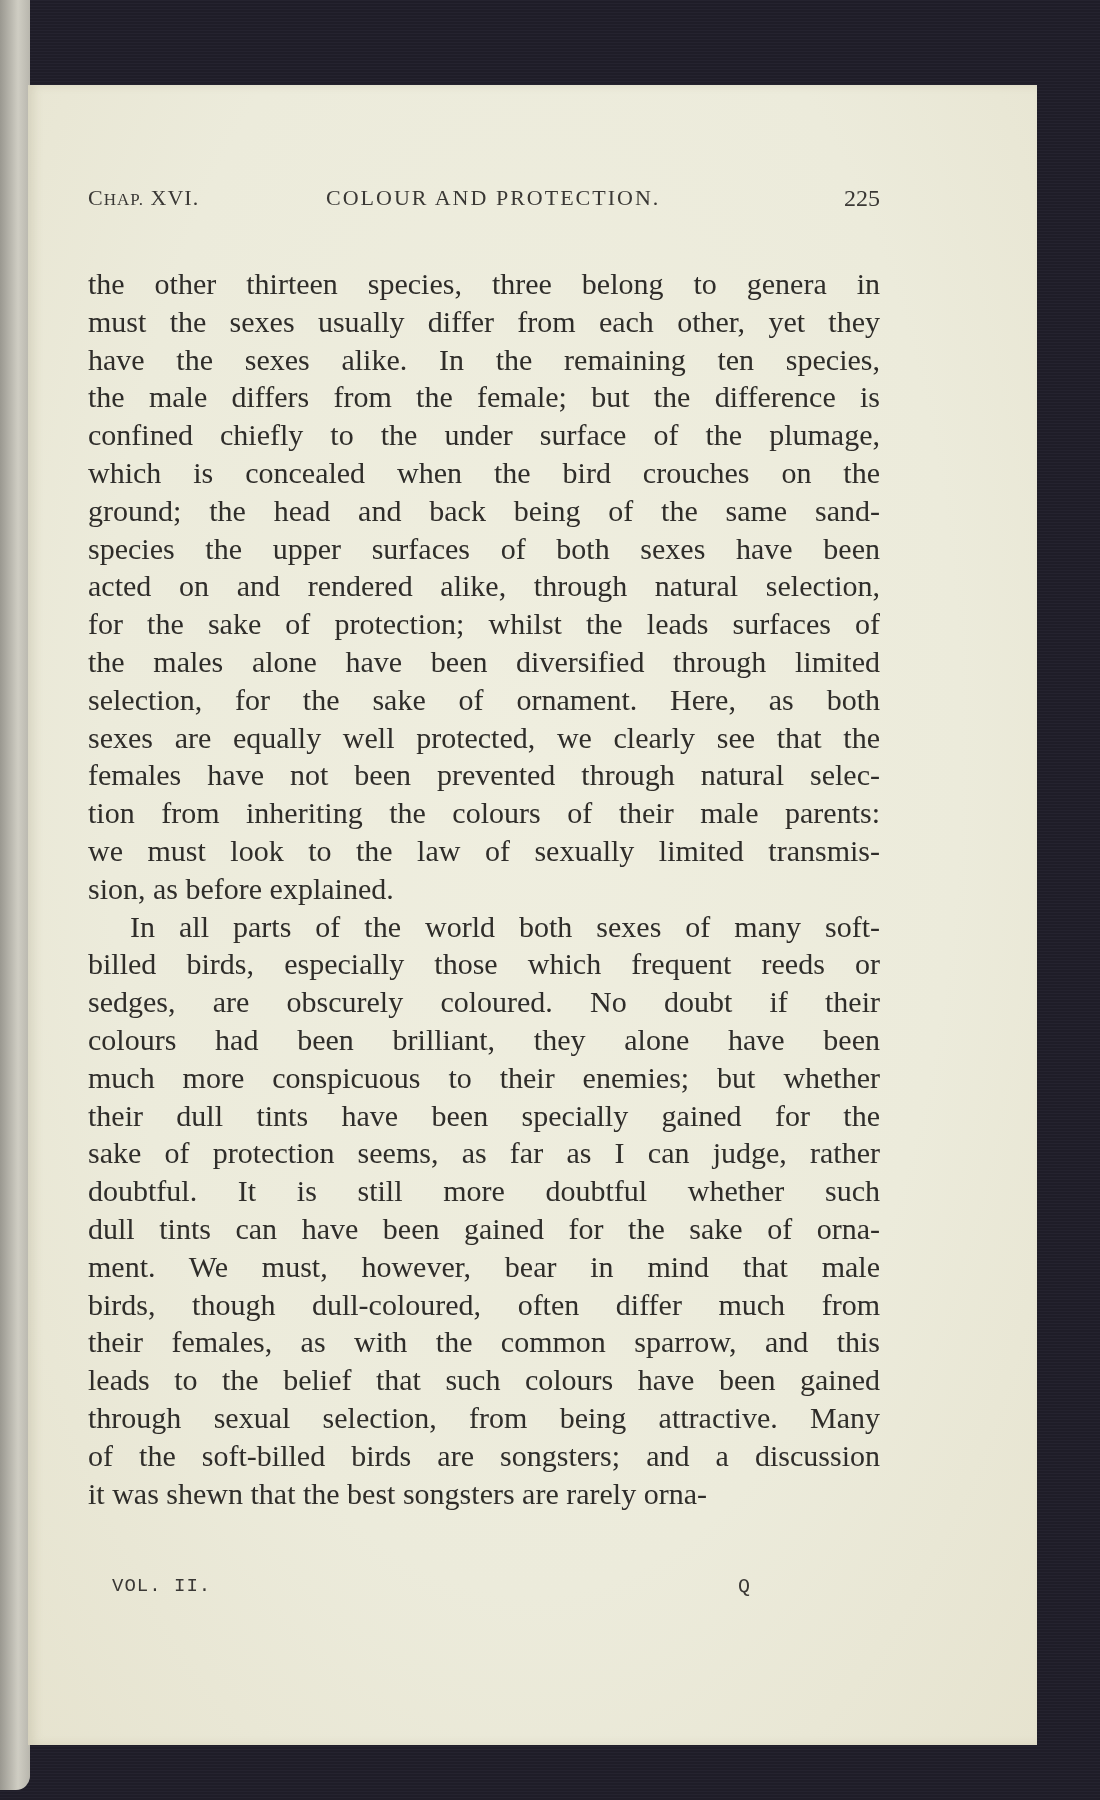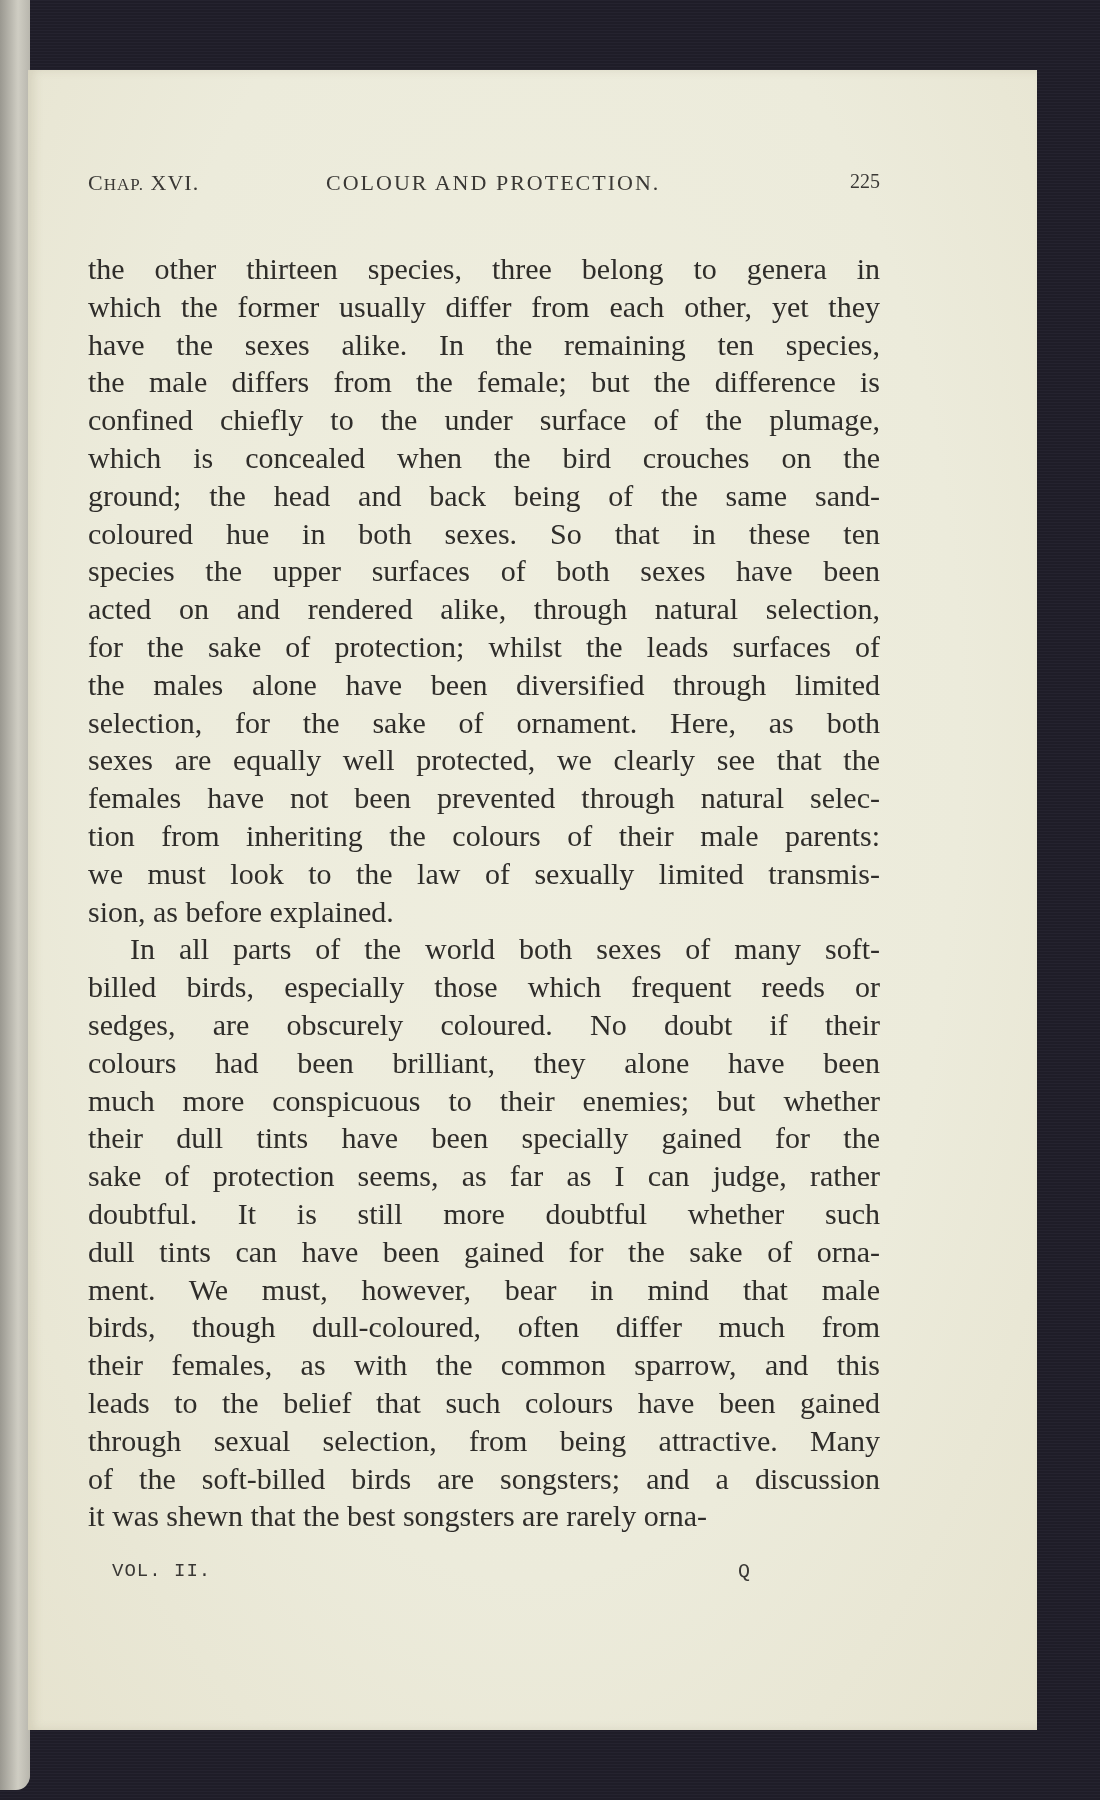--- a/index.html
+++ b/index.html
@@ -2,29 +2,29 @@
 <html><head>
 <meta charset="utf-8">
 <style>
   html, body { margin:0; padding:0; }
   body { width:1100px; height:1800px; background:#1e1c26; position:relative; overflow:hidden; }
   .cloth { position:absolute; inset:0;
     background: repeating-linear-gradient(0deg, #1f1d28 0px, #1f1d28 2px, #25232f 2px, #25232f 3px); }
   .prev-page { position:absolute; left:0; top:0; width:30px; height:1790px;
     background: linear-gradient(90deg, #9a9890 0%, #cfcdc3 60%, #b8b6ad 100%);
     border-radius:0 0 14px 0; }
-  .page { position:absolute; left:28px; top:70px; width:1009px; height:1660px;
+  .page { position:absolute; left:28px; top:85px; width:1009px; height:1660px;
     background: radial-gradient(ellipse at 50% 40%, #efeedf 0%, #ecebdb 60%, #e6e3cf 100%);
     box-shadow: inset 6px 0 10px rgba(120,110,80,0.15); }
   .running-head { position:absolute; top:100px; left:60px; width:792px; height:36px;
     font-family:"Liberation Serif", serif; color:#3a3835; }
   .chap { position:absolute; left:0; top:0; font-size:22px; letter-spacing:1px; }
   .chap .sc { font-size:17px; }
   .title { position:absolute; left:238px; top:0; font-size:22px; letter-spacing:2px; }
-  .pagenum { position:absolute; right:0; top:0; font-size:20px;font-family:Liberation Serif, serif; }
+  .pagenum { position:absolute; right:0; top:0; font-size:24px;font-family:Liberation Serif, serif; }
   .body-text { position:absolute; left:60px; top:160px; width:792px;
     font-family:"Liberation Serif", serif; font-size:30px; line-height:37.8px; color:#2f2d2a;margin-top:20px; }
   .line { display:block; text-align:justify; text-align-last:justify; white-space:nowrap; height:37.8px; }
   .line.last { text-align-last:left; }
   .line.indent { padding-left:42px; }
   .footer { position:absolute; top:1490px; left:60px; width:792px; height:30px;
     font-family:Liberation Mono, monospace; color:#3a3835; font-size:19px; }
   .vol { position:absolute; left:24px; top:0; letter-spacing:1px; }
   .sig { position:absolute; left:650px; top:0; font-size:20px; }
 </style>
@@ -37,27 +37,26 @@
 <div class="page">
   <div class="running-head">
     <span class="chap"><span>C</span><span class="sc">HAP.</span> <span>XVI.</span></span>
     <span class="title">COLOUR AND PROTECTION.</span>
     <span class="pagenum">225</span>
   </div>
 
   <div class="body-text" id="body">
       <div>
         <span class="line">the other thirteen species, three belong to genera in</span>
-        <span class="line">which the former usually differ from each other, yet they</span>
+        <span class="line">must the sexes usually differ from each other, yet they</span>
         <span class="line">have the sexes alike. In the remaining ten species,</span>
         <span class="line">the male differs from the female; but the difference is</span>
         <span class="line">confined chiefly to the under surface of the plumage,</span>
         <span class="line">which is concealed when the bird crouches on the</span>
         <span class="line">ground; the head and back being of the same sand-</span>
-        <span class="line">coloured hue in both sexes. So that in these ten</span>
         <span class="line">species the upper surfaces of both sexes have been</span>
         <span class="line">acted on and rendered alike, through natural selection,</span>
         <span class="line">for the sake of protection; whilst the leads surfaces of</span>
         <span class="line">the males alone have been diversified through limited</span>
         <span class="line">selection, for the sake of ornament. Here, as both</span>
         <span class="line">sexes are equally well protected, we clearly see that the</span>
         <span class="line">females have not been prevented through natural selec-</span>
         <span class="line">tion from inheriting the colours of their male parents:</span>
         <span class="line">we must look to the law of sexually limited transmis-</span>
         <span class="line last">sion, as before explained.</span>

